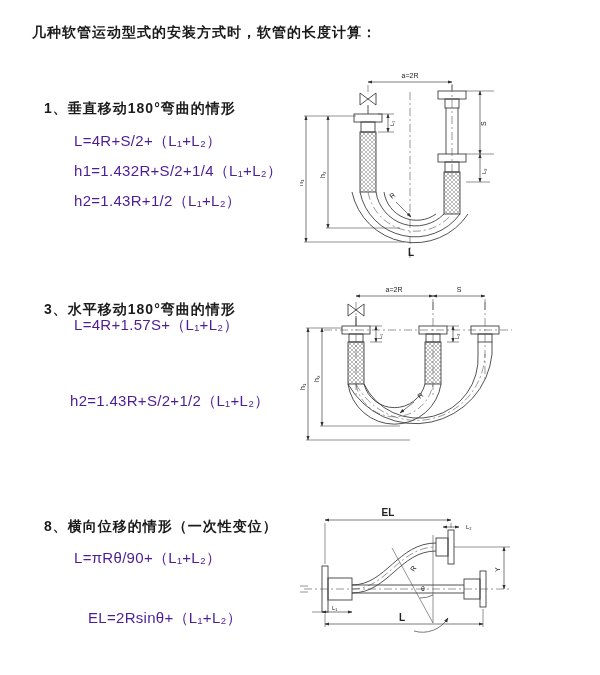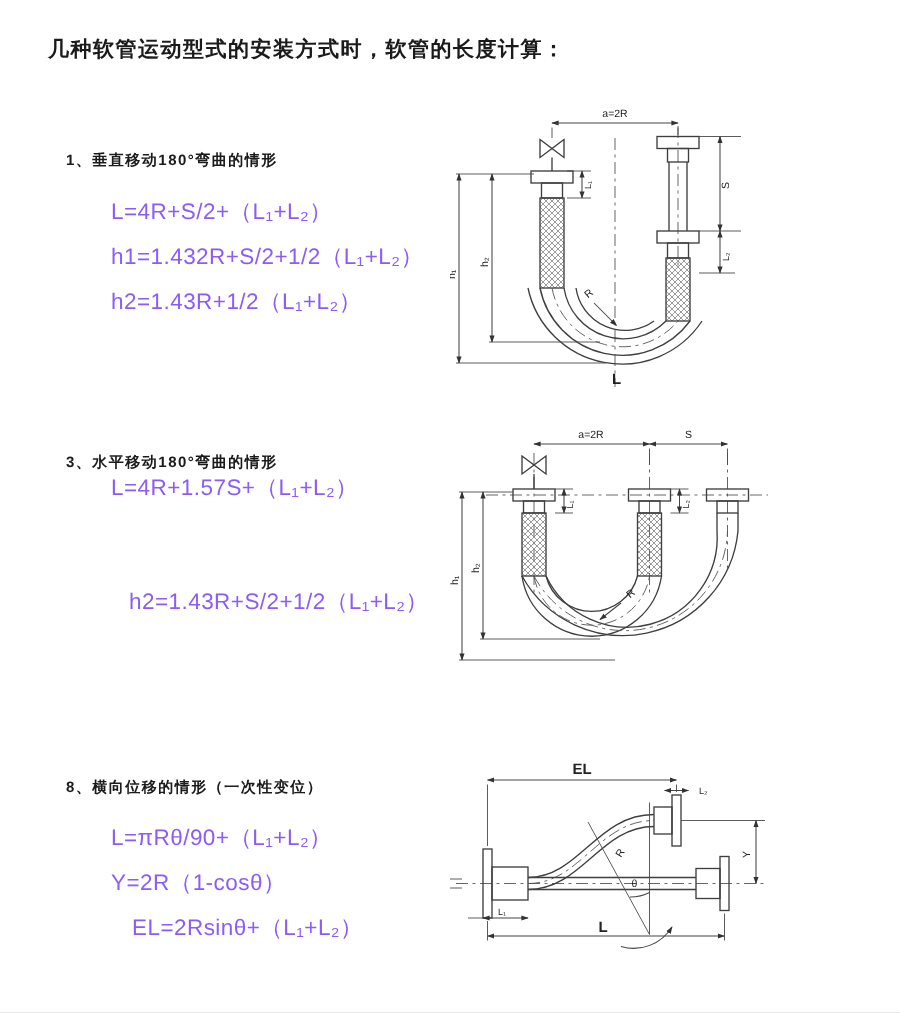--- a/index.html
+++ b/index.html
@@ -3,45 +3,45 @@
 <meta charset="utf-8">
 <style>
   html,body{margin:0;padding:0;background:#ffffff;}
   .page{
     position:relative;width:600px;height:675px;background:#fff;overflow:hidden;
     font-family:"Liberation Sans",sans-serif;color:#1b1b1b;
     border-right:1px solid #000000;border-bottom:1px solid #d9d9d9;
   }
   .abs{position:absolute;}
   .doc-title{left:32px;top:24px;font-size:14px;font-weight:bold;letter-spacing:1px;}
-  .sec-heading{font-size:10px;font-weight:bold;letter-spacing:1px;}
-  .formula{font-size:15px;letter-spacing:.3px;color:#8b5cf6;}
+  .sec-heading{font-size:14px;font-weight:bold;letter-spacing:1px;}
+  .formula{font-size:15px;letter-spacing:.3px;color:#4c1d95;}
   
   .h1{left:44px;top:100px;} .f10{left:74px;top:132px;} .f11{left:74px;top:162px;} .f12{left:74px;top:192px;}
-  .h2{left:44px;top:301px;} .f20{left:74px;top:316px;} .f21{left:74px;top:362px;} .f22{left:86px;top:392px;}
+  .h2{left:44px;top:301px;} .f20{left:74px;top:316px;} .f21{left:74px;top:362px;} .f22{left:70px;top:392px;}
   .h3{left:44px;top:518px;} .f30{left:74px;top:549px;text-align:center;} .f31{left:74px;top:579px;} .f32{left:88px;top:609px;}
   .d1{left:300px;top:66px;} .d2{left:300px;top:282px;} .d3{left:296px;top:500px;}
   svg{display:block;}
   svg text{font-family:"Liberation Sans",sans-serif;fill:#222;stroke:none;}
   .draw{stroke:#3f3f3f;stroke-width:0.9;fill:none;}
   .thin{stroke:#4a4a4a;stroke-width:0.6;fill:none;}
   .dim{stroke:#444;stroke-width:0.7;fill:none;}
   .dashdot{stroke:#555;stroke-width:0.6;fill:none;stroke-dasharray:8 3 2 3;}
   .lbl{font-size:7px;} .lbl-s{font-size:6px;} .lbl-b{font-size:10px;font-weight:bold;}
 </style>
 </head>
 <body>
 
 <div class="page">
 
   <div class="abs doc-title">几种软管运动型式的安装方式时，软管的长度计算：</div>
 
   <div class="abs sec-heading h1">1、垂直移动180°弯曲的情形</div>
   <div class="abs formula f10">L=4R+S/2+（L₁+L₂）</div>
-  <div class="abs formula f11">h1=1.432R+S/2+1/2（L₁+L₂）</div>
+  <div class="abs formula f11">h1=1.432R+S/2+1/4（L₁+L₂）</div>
   <div class="abs formula f12">h2=1.43R+1/2（L₁+L₂）</div>
 
   <svg class="abs d1" width="290" height="200" viewBox="0 0 290 200">
     <defs>
       <marker id="a1" viewBox="0 0 10 10" refX="9" refY="5" markerWidth="7" markerHeight="7" orient="auto-start-reverse">
         <path d="M0,1.5 L10,5 L0,8.5 z" fill="#333"></path>
       </marker>
       <pattern id="braid1" width="4" height="4" patternUnits="userSpaceOnUse">
         <path d="M0,4 L4,0 M0,0 L4,4" stroke="#7a7a7a" stroke-width="0.5"></path>
       </pattern>
@@ -213,21 +213,20 @@
     <g>
       <line class="dim" x1="153" y1="44" x2="153" y2="60" marker-start="url(#a2)" marker-end="url(#a2)"></line>
       <line class="thin" x1="147" y1="44" x2="159" y2="44"></line>
       <line class="thin" x1="147" y1="60" x2="159" y2="60"></line>
       <text class="lbl-s" transform="translate(159,57) rotate(-90)">L₂</text>
     </g>
   </svg>
 
   <div class="abs sec-heading h3">8、横向位移的情形（一次性变位）</div>
   <div class="abs formula f30">L=πRθ/90+（L₁+L₂）</div>
-  <div class="abs formula f31">Y=2R（1-cosθ）</div>
   <div class="abs formula f32">EL=2Rsinθ+（L₁+L₂）</div>
 
   <svg class="abs d3" width="300" height="145" viewBox="0 0 300 145">
     <defs>
       <marker id="a3" viewBox="0 0 10 10" refX="9" refY="5" markerWidth="7" markerHeight="7" orient="auto-start-reverse">
         <path d="M0,1.5 L10,5 L0,8.5 z" fill="#333"></path>
       </marker>
     </defs>
     <line class="dashdot" x1="8" y1="89" x2="216" y2="89"></line>
     <path class="thin" d="M4,86 l8,0 M4,92 l8,0"></path>

